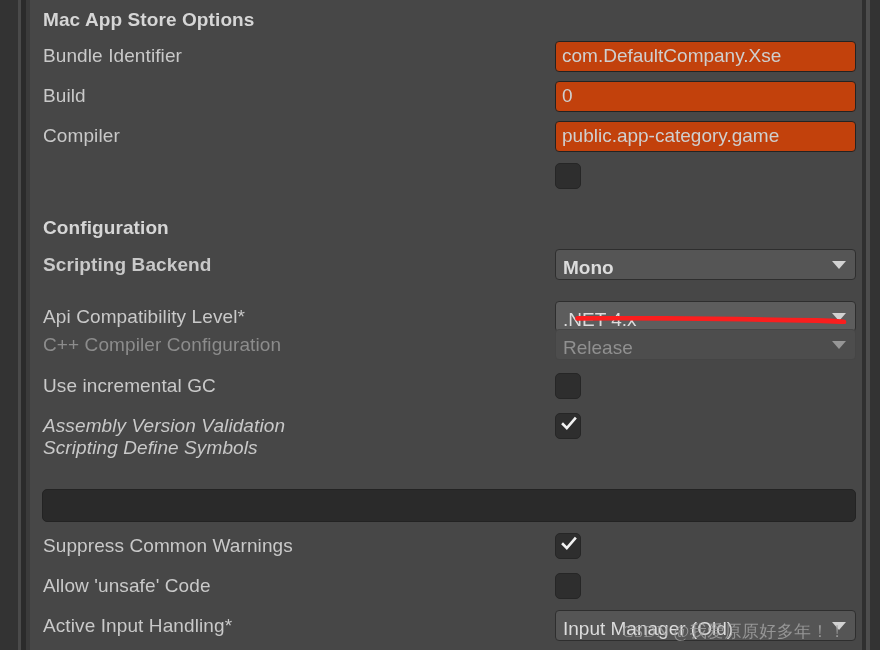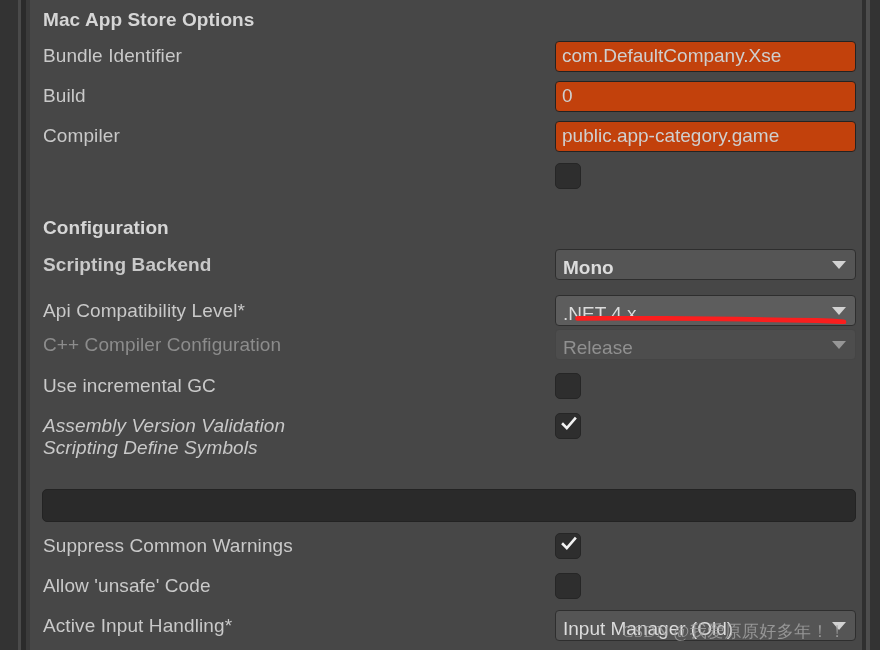--- a/index.html
+++ b/index.html
@@ -278,21 +278,21 @@
     </div>
 
     <div class="row" style="top:245px;font-weight:bold;">
       <span class="label">Scripting Backend</span>
       <div class="dropdown" style="top:4px;">
         <span class="value">Mono</span>
         <span class="arrow"></span>
       </div>
     </div>
 
-    <div class="row" style="top:291px;">
+    <div class="row" style="top:297px;">
       <span class="label">Api Compatibility Level*</span>
       <div class="dropdown hovered" style="top:4px;">
         <span class="value">.NET 4.x</span>
         <span class="arrow"></span>
       </div>
     </div>
 
     <div class="row" style="top:325px;">
       <span class="label disabled">C++ Compiler Configuration</span>
       <div class="dropdown disabled" style="top:4px;">

